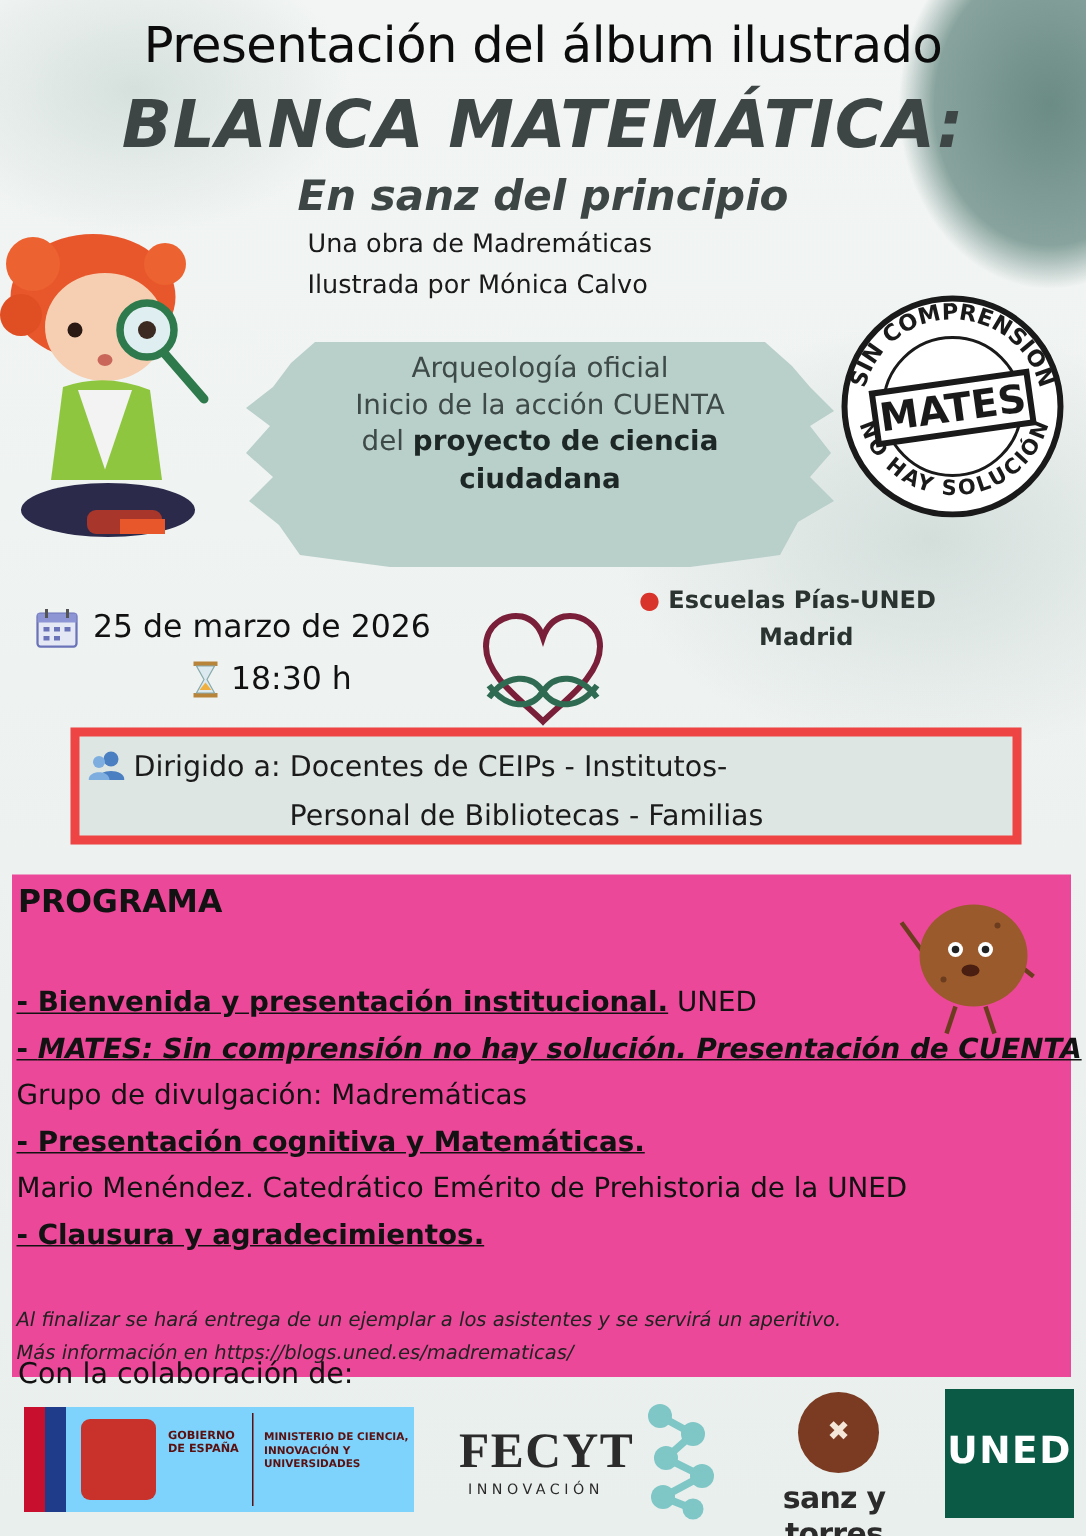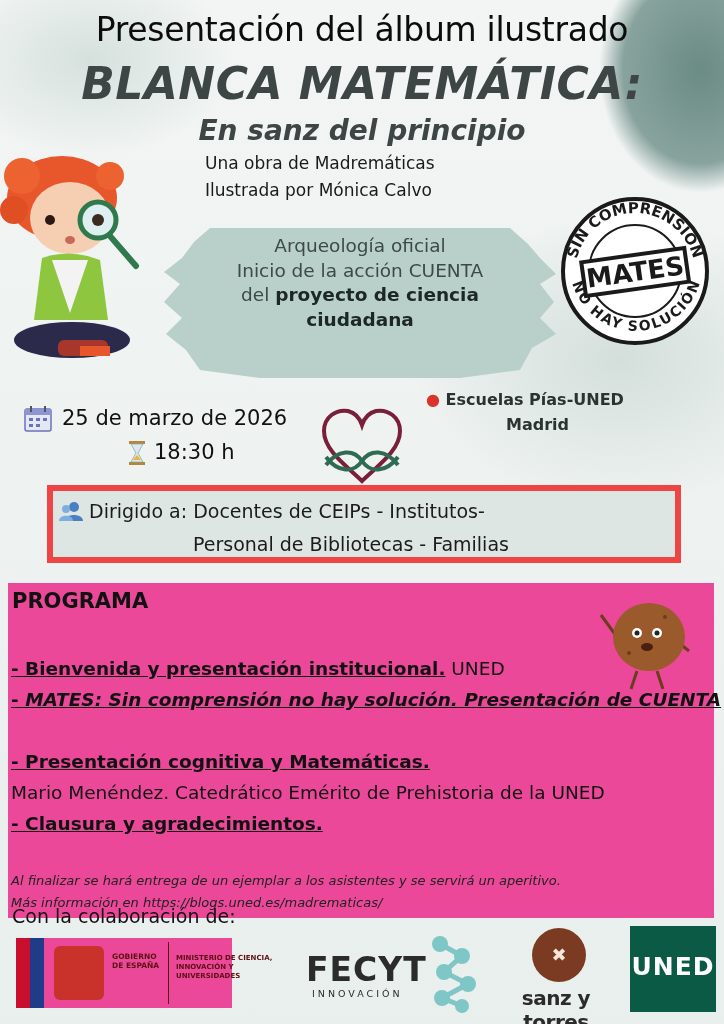--- a/index.html
+++ b/index.html
@@ -91,21 +91,21 @@
   .prog-title { position: absolute; top: 6px; left: 4px; font-weight: bold; font-size: 21px; color: #121212; }
   .prog-line { position: absolute; left: 3px; font-size: 18.5px; color: #121212; white-space: nowrap; }
   .prog-line b { font-weight: bold; text-decoration: underline; }
   .prog-line i b, .prog-line b i { font-style: italic; }
   .note { position: absolute; left: 3px; font-size: 13px; font-style: italic; color: #222; white-space: nowrap; }
   .potato { position: absolute; top: 10px; left: 583px; width: 100px; height: 100px; }
 
   .collab { top: 905px; left: 12px; font-size: 19px; color: #111; }
 
   
-  .logo-gob { top: 938px; left: 16px; width: 216px; height: 70px; background: #ec4899; }
+  .logo-gob { top: 938px; left: 16px; width: 260px; height: 70px; background: #7dd3fc; }
   .logo-fecyt { top: 930px; left: 302px; width: 180px; height: 85px; }
   .logo-sanz { top: 928px; left: 488px; width: 136px; height: 86px; }
   .logo-uned { top: 926px; left: 630px; width: 86px; height: 86px; background: #0b5a46; }
 </style>
 </head>
 <body>
 
 <div class="bg-wash"></div>
 
 <div class="abs title-1">Presentación del álbum ilustrado</div>
@@ -225,20 +225,21 @@
     </span><span>Dirigido a: Docentes de CEIPs - Institutos-</span>
   </div>
   <div class="aud-2">Personal de Bibliotecas - Familias</div>
 </div>
 
 <div class="abs programa">
   <div class="prog-title">PROGRAMA</div>
 
   <div class="prog-line" style="top:75px;"><b>- Bienvenida y presentación institucional.</b><span> UNED</span></div>
   <div class="prog-line" style="top:106px;"><b>- </b><b><i>MATES: Sin comprensión no hay solución. Presentación de CUENTA</i></b></div>
+  <div class="prog-line" style="top:137px;"> Grupo de divulgación: Madremáticas</div>
   <div class="prog-line" style="top:168px;"><b>- Presentación cognitiva y Matemáticas.</b></div>
   <div class="prog-line" style="top:199px;"> Mario Menéndez. Catedrático Emérito de Prehistoria de la UNED</div>
   <div class="prog-line" style="top:230px;"><b>- Clausura y agradecimientos.</b></div>
 
   <div class="note" style="top:290px;">Al finalizar se hará entrega de un ejemplar a los asistentes y se servirá un aperitivo.</div>
   <div class="note" style="top:312px;">Más información en https://blogs.uned.es/madrematicas/</div>
 
   <div class="potato">
     <svg width="100" height="100" viewBox="0 0 100 100">
       <line x1="26" y1="44" x2="10" y2="22" stroke="#6b3d1e" stroke-width="3"></line>
@@ -262,21 +263,21 @@
 <div class="abs logo-gob">
   <div style="position:absolute;left:0;top:0;width:14px;height:70px;background:#c8102e;"></div>
   <div style="position:absolute;left:14px;top:0;width:14px;height:70px;background:#1f3c8a;"></div>
   <div style="position:absolute;left:38px;top:8px;width:50px;height:54px;border-radius:6px;background:#c8322a;"></div>
   <div style="position:absolute;left:96px;top:14px;width:48px;font-size:7.5px;line-height:9px;font-weight:bold;color:#5a1010;">GOBIERNO DE ESPAÑA</div>
   <div style="position:absolute;left:152px;top:4px;width:1px;height:62px;background:#5a1010;"></div>
   <div style="position:absolute;left:160px;top:16px;width:108px;font-size:7px;line-height:9px;font-weight:bold;color:#5a1010;">MINISTERIO DE CIENCIA, INNOVACIÓN Y UNIVERSIDADES</div>
 </div>
 
 <div class="abs logo-fecyt">
-  <div style="position:absolute;left:4px;top:20px;font-size:33px;font-weight:bold;letter-spacing:1px;color:#2b2b2b;">FECYT</div>
+  <div style="position:absolute;left:4px;top:20px;font-size:33px;font-weight:bold;letter-spacing:1px;color:#2b2b2b;font-family:Liberation Serif, serif;">FECYT</div>
   <div style="position:absolute;left:10px;top:58px;font-size:9.5px;letter-spacing:3px;color:#2b2b2b;">INNOVACIÓN</div>
   <svg style="position:absolute;left:126px;top:4px;" width="52" height="80" viewBox="0 0 52 80">
     <g fill="#7fc6c6">
         <circle cx="12" cy="10" r="8"></circle>
         <circle cx="34" cy="22" r="8"></circle>
         <circle cx="16" cy="38" r="8"></circle>
         <circle cx="40" cy="50" r="8"></circle>
         <circle cx="14" cy="64" r="8"></circle>
         <circle cx="34" cy="72" r="7"></circle>
       </g>

